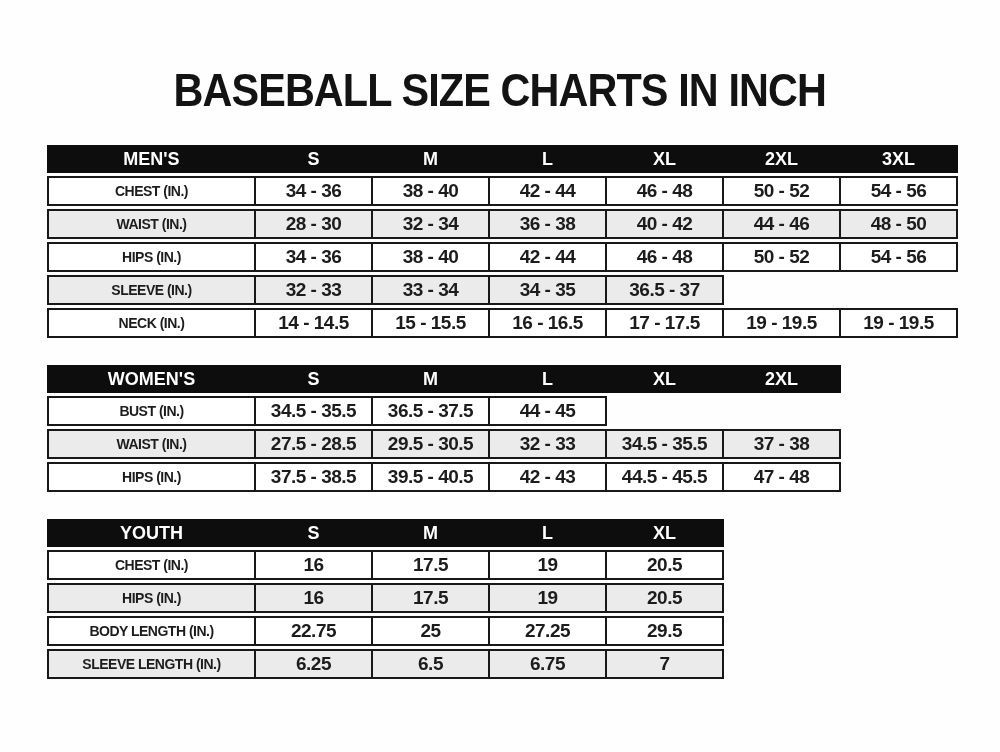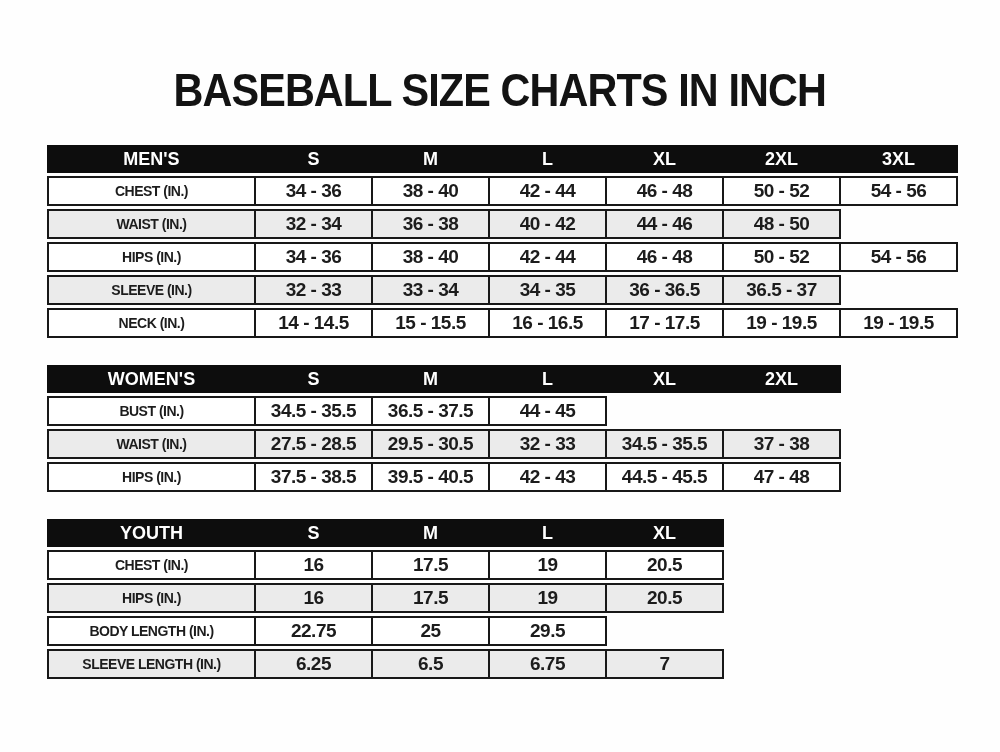--- a/index.html
+++ b/index.html
@@ -106,41 +106,41 @@
           <div class="cell label-cell">CHEST (IN.)</div>
           <div class="cell value-cell">34 - 36</div>
           <div class="cell value-cell">38 - 40</div>
           <div class="cell value-cell">42 - 44</div>
           <div class="cell value-cell">46 - 48</div>
           <div class="cell value-cell">50 - 52</div>
           <div class="cell value-cell">54 - 56</div>
         </div>
         <div class="trow alt">
           <div class="cell label-cell">WAIST (IN.)</div>
+          <div class="cell value-cell">28 - 30</div>
           <div class="cell value-cell">32 - 34</div>
           <div class="cell value-cell">36 - 38</div>
           <div class="cell value-cell">40 - 42</div>
           <div class="cell value-cell">44 - 46</div>
           <div class="cell value-cell">48 - 50</div>
         </div>
         <div class="trow">
           <div class="cell label-cell">HIPS (IN.)</div>
           <div class="cell value-cell">34 - 36</div>
           <div class="cell value-cell">38 - 40</div>
           <div class="cell value-cell">42 - 44</div>
           <div class="cell value-cell">46 - 48</div>
           <div class="cell value-cell">50 - 52</div>
           <div class="cell value-cell">54 - 56</div>
         </div>
         <div class="trow alt">
           <div class="cell label-cell">SLEEVE (IN.)</div>
           <div class="cell value-cell">32 - 33</div>
           <div class="cell value-cell">33 - 34</div>
           <div class="cell value-cell">34 - 35</div>
-          <div class="cell value-cell">36 - 36.5</div>
           <div class="cell value-cell">36.5 - 37</div>
         </div>
         <div class="trow">
           <div class="cell label-cell">NECK (IN.)</div>
           <div class="cell value-cell">14 - 14.5</div>
           <div class="cell value-cell">15 - 15.5</div>
           <div class="cell value-cell">16 - 16.5</div>
           <div class="cell value-cell">17 - 17.5</div>
           <div class="cell value-cell">19 - 19.5</div>
           <div class="cell value-cell">19 - 19.5</div>
@@ -197,20 +197,21 @@
           <div class="cell label-cell">HIPS (IN.)</div>
           <div class="cell value-cell">16</div>
           <div class="cell value-cell">17.5</div>
           <div class="cell value-cell">19</div>
           <div class="cell value-cell">20.5</div>
         </div>
         <div class="trow">
           <div class="cell label-cell">BODY LENGTH (IN.)</div>
           <div class="cell value-cell">22.75</div>
           <div class="cell value-cell">25</div>
+          <div class="cell value-cell">27.25</div>
           <div class="cell value-cell">29.5</div>
         </div>
         <div class="trow alt">
           <div class="cell label-cell">SLEEVE LENGTH (IN.)</div>
           <div class="cell value-cell">6.25</div>
           <div class="cell value-cell">6.5</div>
           <div class="cell value-cell">6.75</div>
           <div class="cell value-cell">7</div>
         </div>
       </section>

